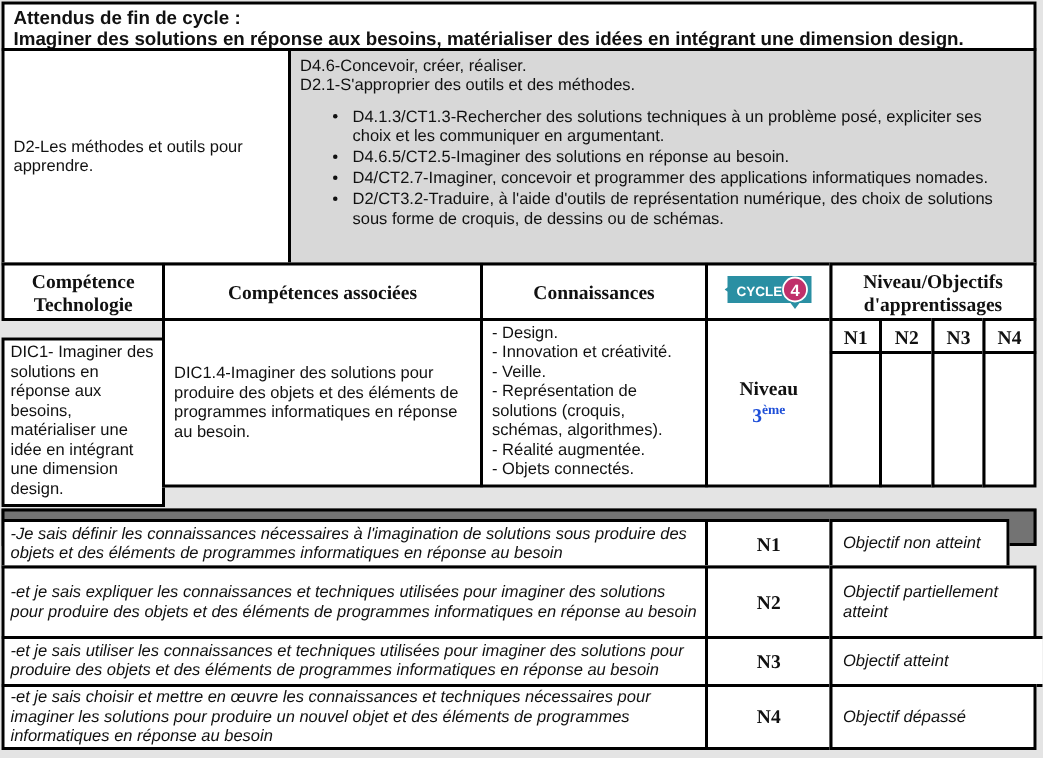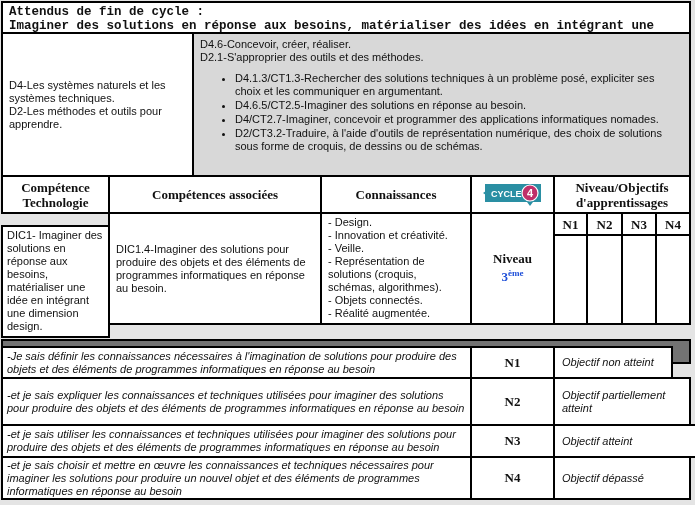--- a/index.html
+++ b/index.html
@@ -1,18 +1,18 @@
 <!DOCTYPE html>
 <html><head>
 <meta charset="utf-8">
 <style>
   html,body{margin:0;padding:0;}
   body{width:695px;height:505px;background:#e4e4e4;position:relative;overflow:hidden;font-family:"Liberation Sans",sans-serif;color:#111;}
   .abs{position:absolute;box-sizing:border-box;}
-  #header{left:1px;top:1px;width:690px;height:33px;border:2px solid #000;background:#fff;padding:2px 6px;font-family:Liberation Mono, monospace;font-weight:bold;font-size:12.5px;line-height:14px;}
+  #header{left:1px;top:1px;width:690px;height:33px;border:2px solid #000;background:#fff;padding:2px 6px;font-family:Liberation Sans, sans-serif;font-weight:bold;font-size:12.5px;line-height:14px;}
   #domains{left:1px;top:32px;width:193px;height:145px;border:2px solid #000;background:#fff;padding:0 6px;font-size:11px;line-height:13px;display:flex;align-items:center;}
   #skills{left:192px;top:32px;width:499px;height:145px;border:2px solid #000;background:#d8d8d8;padding:4px 6px;font-size:11px;line-height:13px;}
   #skills ul{margin:8px 0 0 0;padding-left:34px;}
   #skills li{margin:1px;}
   .th{font-family:"Liberation Serif",serif;font-weight:bold;font-size:13px;line-height:15px;text-align:center;display:flex;align-items:center;justify-content:center;background:#fff;border:2px solid #000;}
   .td{background:#fff;border:2px solid #000;font-size:11px;line-height:13px;}
   .crit-head{font-family:Liberation Sans, sans-serif;font-weight:bold;font-size:13px;text-align:center;display:flex;align-items:center;justify-content:center;background:#737373;border:2px solid #000;margin-top:16px;}
   .crit-text{background:#fff;border:2px solid #000;font-size:11px;line-height:13px;font-style:italic;padding:1px 4px;display:flex;align-items:center;}
   .crit-level{background:#fff;border:2px solid #000;font-family:"Liberation Serif",serif;font-weight:bold;font-size:13px;display:flex;align-items:center;justify-content:center;}
   .crit-desc{background:#fff;border:2px solid #000;font-size:11px;line-height:13px;font-style:italic;padding:1px 7px;display:flex;align-items:center;}
@@ -24,21 +24,20 @@
 
 <div>
 
   <div id="header" class="abs">
     <div>Attendus de fin de cycle :</div>
     <div>Imaginer des solutions en réponse aux besoins, matérialiser des idées en intégrant une dimension design.</div>
   </div>
 
   <div id="domains" class="abs">
     <div>
-      <div>D4-Les systèmes naturels et les systèmes techniques.</div>
       <div>D2-Les méthodes et outils pour apprendre.</div>
     </div>
   </div>
 
   <div id="skills" class="abs">
     <div>D4.6-Concevoir, créer, réaliser.</div>
     <div>D2.1-S'approprier des outils et des méthodes.</div>
     <ul>
       <li>D4.1.3/CT1.3-Rechercher des solutions techniques à un problème posé, expliciter ses choix et les communiquer en argumentant.</li>
       <li>D4.6.5/CT2.5-Imaginer des solutions en réponse au besoin.</li>
@@ -64,41 +63,41 @@
 
   <div class="abs td" style="left:1px;top:212px;width:109px;height:113px;padding:2px 4px;margin-top:13px;">DIC1- Imaginer des solutions en réponse aux besoins, matérialiser une idée en intégrant une dimension design.</div>
   <div class="abs td" style="left:108px;top:212px;width:214px;height:113px;padding:0 6px;display:flex;align-items:center;">
     <span>DIC1.4-Imaginer des solutions pour produire des objets et des éléments de programmes informatiques en réponse au besoin.</span>
   </div>
   <div class="abs td" style="left:320px;top:212px;width:152px;height:113px;padding:2px 6px;">
     <div>- Design.</div>
     <div>- Innovation et créativité.</div>
     <div>- Veille.</div>
     <div>- Représentation de solutions (croquis, schémas, algorithmes).</div>
+    <div>- Réalité augmentée.</div>
     <div>- Objets connectés.</div>
-    <div>- Réalité augmentée.</div>
   </div>
   <div class="abs td" style="left:470px;top:212px;width:85px;height:113px;display:flex;flex-direction:column;align-items:center;justify-content:center;font-family:'Liberation Serif',serif;font-weight:bold;font-size:13px;line-height:14px;">
     <div>Niveau</div>
     <div style="color:#1d4ed8;"><span>3</span><sup>ème</sup></div>
   </div>
 
   <div class="abs th" style="left:553px;top:212px;width:35px;height:24px;">N1</div>
   <div class="abs th" style="left:586px;top:212px;width:37px;height:24px;">N2</div>
   <div class="abs th" style="left:621px;top:212px;width:36px;height:24px;">N3</div>
   <div class="abs th" style="left:655px;top:212px;width:36px;height:24px;">N4</div>
   <div class="abs td" style="left:553px;top:234px;width:35px;height:91px;"></div>
   <div class="abs td" style="left:586px;top:234px;width:37px;height:91px;"></div>
   <div class="abs td" style="left:621px;top:234px;width:36px;height:91px;"></div>
   <div class="abs td" style="left:655px;top:234px;width:36px;height:91px;"></div>
 
   <div class="abs crit-head" style="left:1px;top:323px;width:690px;height:25px;">Critères des objectifs d'apprentissages</div>
 
   <div class="abs crit-text" style="left:1px;top:346px;width:471px;height:33px;">
-      <span>-Je sais définir les connaissances nécessaires à l'imagination de solutions pour produire des objets et des éléments de programmes informatiques en réponse au besoin</span>
+      <span>-Je sais définir les connaissances nécessaires à l'imagination de solutions sous produire des objets et des éléments de programmes informatiques en réponse au besoin</span>
     </div>
   <div class="abs crit-level" style="left:470px;top:346px;width:85px;height:33px;">N1</div>
   <div class="abs crit-desc" style="left:553px;top:346px;width:120px;height:33px;">
       <span>Objectif non atteint</span>
     </div>
 
   <div class="abs crit-text" style="left:1px;top:377px;width:471px;height:49px;">
       <span>-et je sais expliquer les connaissances et techniques utilisées pour imaginer des solutions pour produire des objets et des éléments de programmes informatiques en réponse au besoin</span>
     </div>
   <div class="abs crit-level" style="left:470px;top:377px;width:85px;height:49px;">N2</div>

